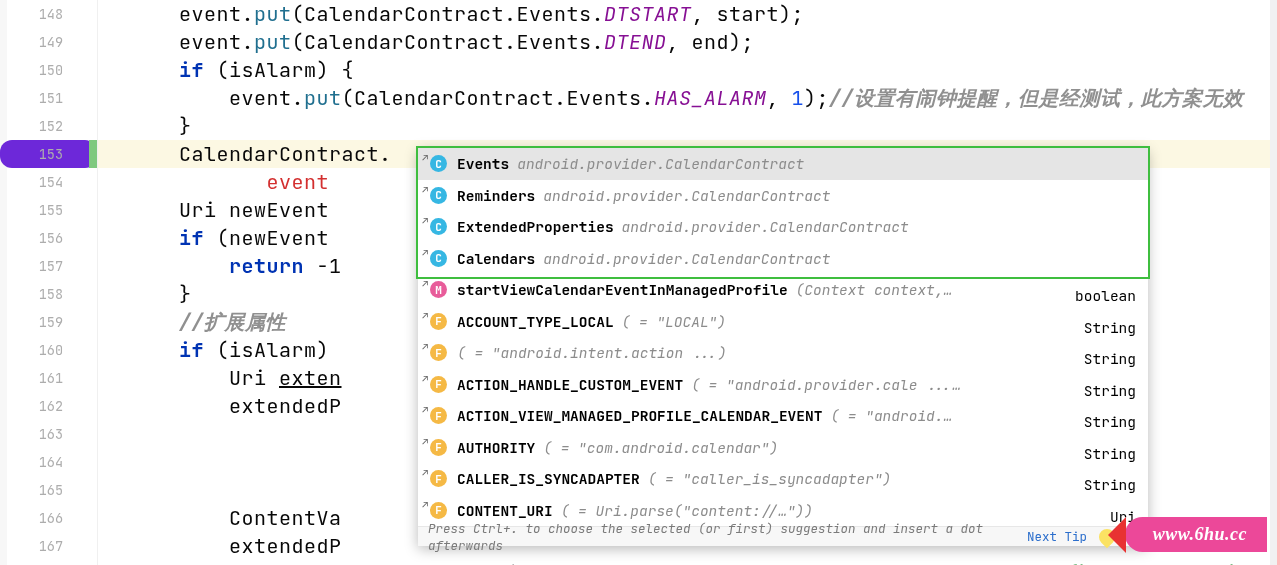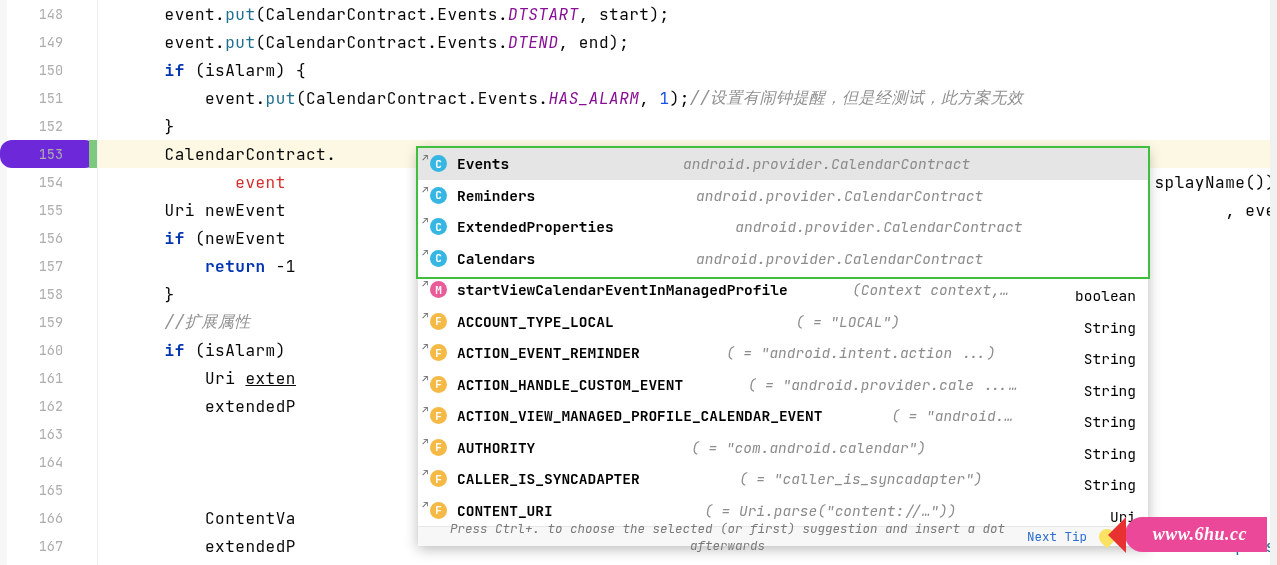--- a/index.html
+++ b/index.html
@@ -1,29 +1,29 @@
 <!DOCTYPE html>
 <html><head>
 <meta charset="utf-8">
 <style>
 * { margin:0; padding:0; box-sizing:border-box; }
 body { font-family:'JetBrains Mono','Consolas','Monaco',monospace; font-size:14px; background:#ffffff; overflow:hidden; width:1280px; height:565px; position:relative; }
-.editor { display:flex; height:565px; width:1280px;text-align:center; }
+.editor { display:flex; height:565px; width:1280px; }
 .gutter { width:98px; background:#fff; border-right:1px solid #f0f0f0; flex-shrink:0; position:relative; }
 .gutter-line { height:28px; display:flex; align-items:center; justify-content:flex-end; padding-right:34px; color:#adadad; font-size:13.5px; position:relative; }
 .gutter-left-bar { position:absolute; left:0; top:0; width:7px; height:100%; background:#f7f7f7; }
 .gutter-green { position:absolute; right:0; top:0; width:8px; height:100%; background:#7fc97f; }
 .code-area { flex:1; position:relative; background:#fff; overflow:hidden; }
-.code-line { height:28px; display:flex; align-items:center; white-space:pre; padding-left:6px; font-size:16px; letter-spacing:0.5px; }
+.code-line { height:28px; display:flex; align-items:center; white-space:pre; padding-left:6px; font-size:20px; letter-spacing:0.5px; }
 .code-line.hl { background:#fcf8e3; }
 .kw { color:#0033b3; font-weight:600; }
 .id { color:#206f8f; }
 .num { color:#1750eb; }
 .str { color:#067d17; }
-.cm { color:#909090; font-style:italic; }
+.cm { color:#909090; font-style:italic;font-weight:bold; }
 .const { color:#871094; font-style:italic; }
 .err { color:#d32f2f; }
 .underlined { text-decoration:underline; }
 .plain { color:#080808; }
 
 .autocomplete { position:absolute; left:320px; top:148px; width:730px; background:#ffffff; box-shadow:0 3px 14px rgba(0,0,0,0.28); z-index:10; border-radius:2px; overflow:visible; }
 .autocomplete-green-box { position:absolute; left:-2px; top:-2px; border:2px solid #3fbe3f; width:734px; height:133px; pointer-events:none; z-index:2; }
 .ac-item { height:31.5px; display:flex; align-items:center; padding:0 12px; font-size:14.5px; cursor:pointer; }
 .ac-item.selected { background:#e5e5e5; }
 .ac-icon { width:17px; height:17px; border-radius:50%; margin-right:10px; display:flex; align-items:center; justify-content:center; font-size:11px; font-weight:bold; flex-shrink:0; position:relative; }
@@ -131,21 +131,20 @@
             <span class="ac-type">boolean</span>
           </div>
           <div class="ac-item">
             <div class="ac-icon f-icon">F<span class="arrow-overlay">↗</span></div>
             <span class="ac-name">ACCOUNT_TYPE_LOCAL</span>
             <span class="ac-detail">( = "LOCAL")</span>
             <span class="ac-type">String</span>
           </div>
           <div class="ac-item">
             <div class="ac-icon f-icon">F<span class="arrow-overlay">↗</span></div>
-            <span class="ac-name">ACTION_EVENT_REMINDER</span>
             <span class="ac-detail">( = "android.intent.action ...)</span>
             <span class="ac-type">String</span>
           </div>
           <div class="ac-item">
             <div class="ac-icon f-icon">F<span class="arrow-overlay">↗</span></div>
             <span class="ac-name">ACTION_HANDLE_CUSTOM_EVENT</span>
             <span class="ac-detail">( = "android.provider.cale ...…</span>
             <span class="ac-type">String</span>
           </div>
           <div class="ac-item">

